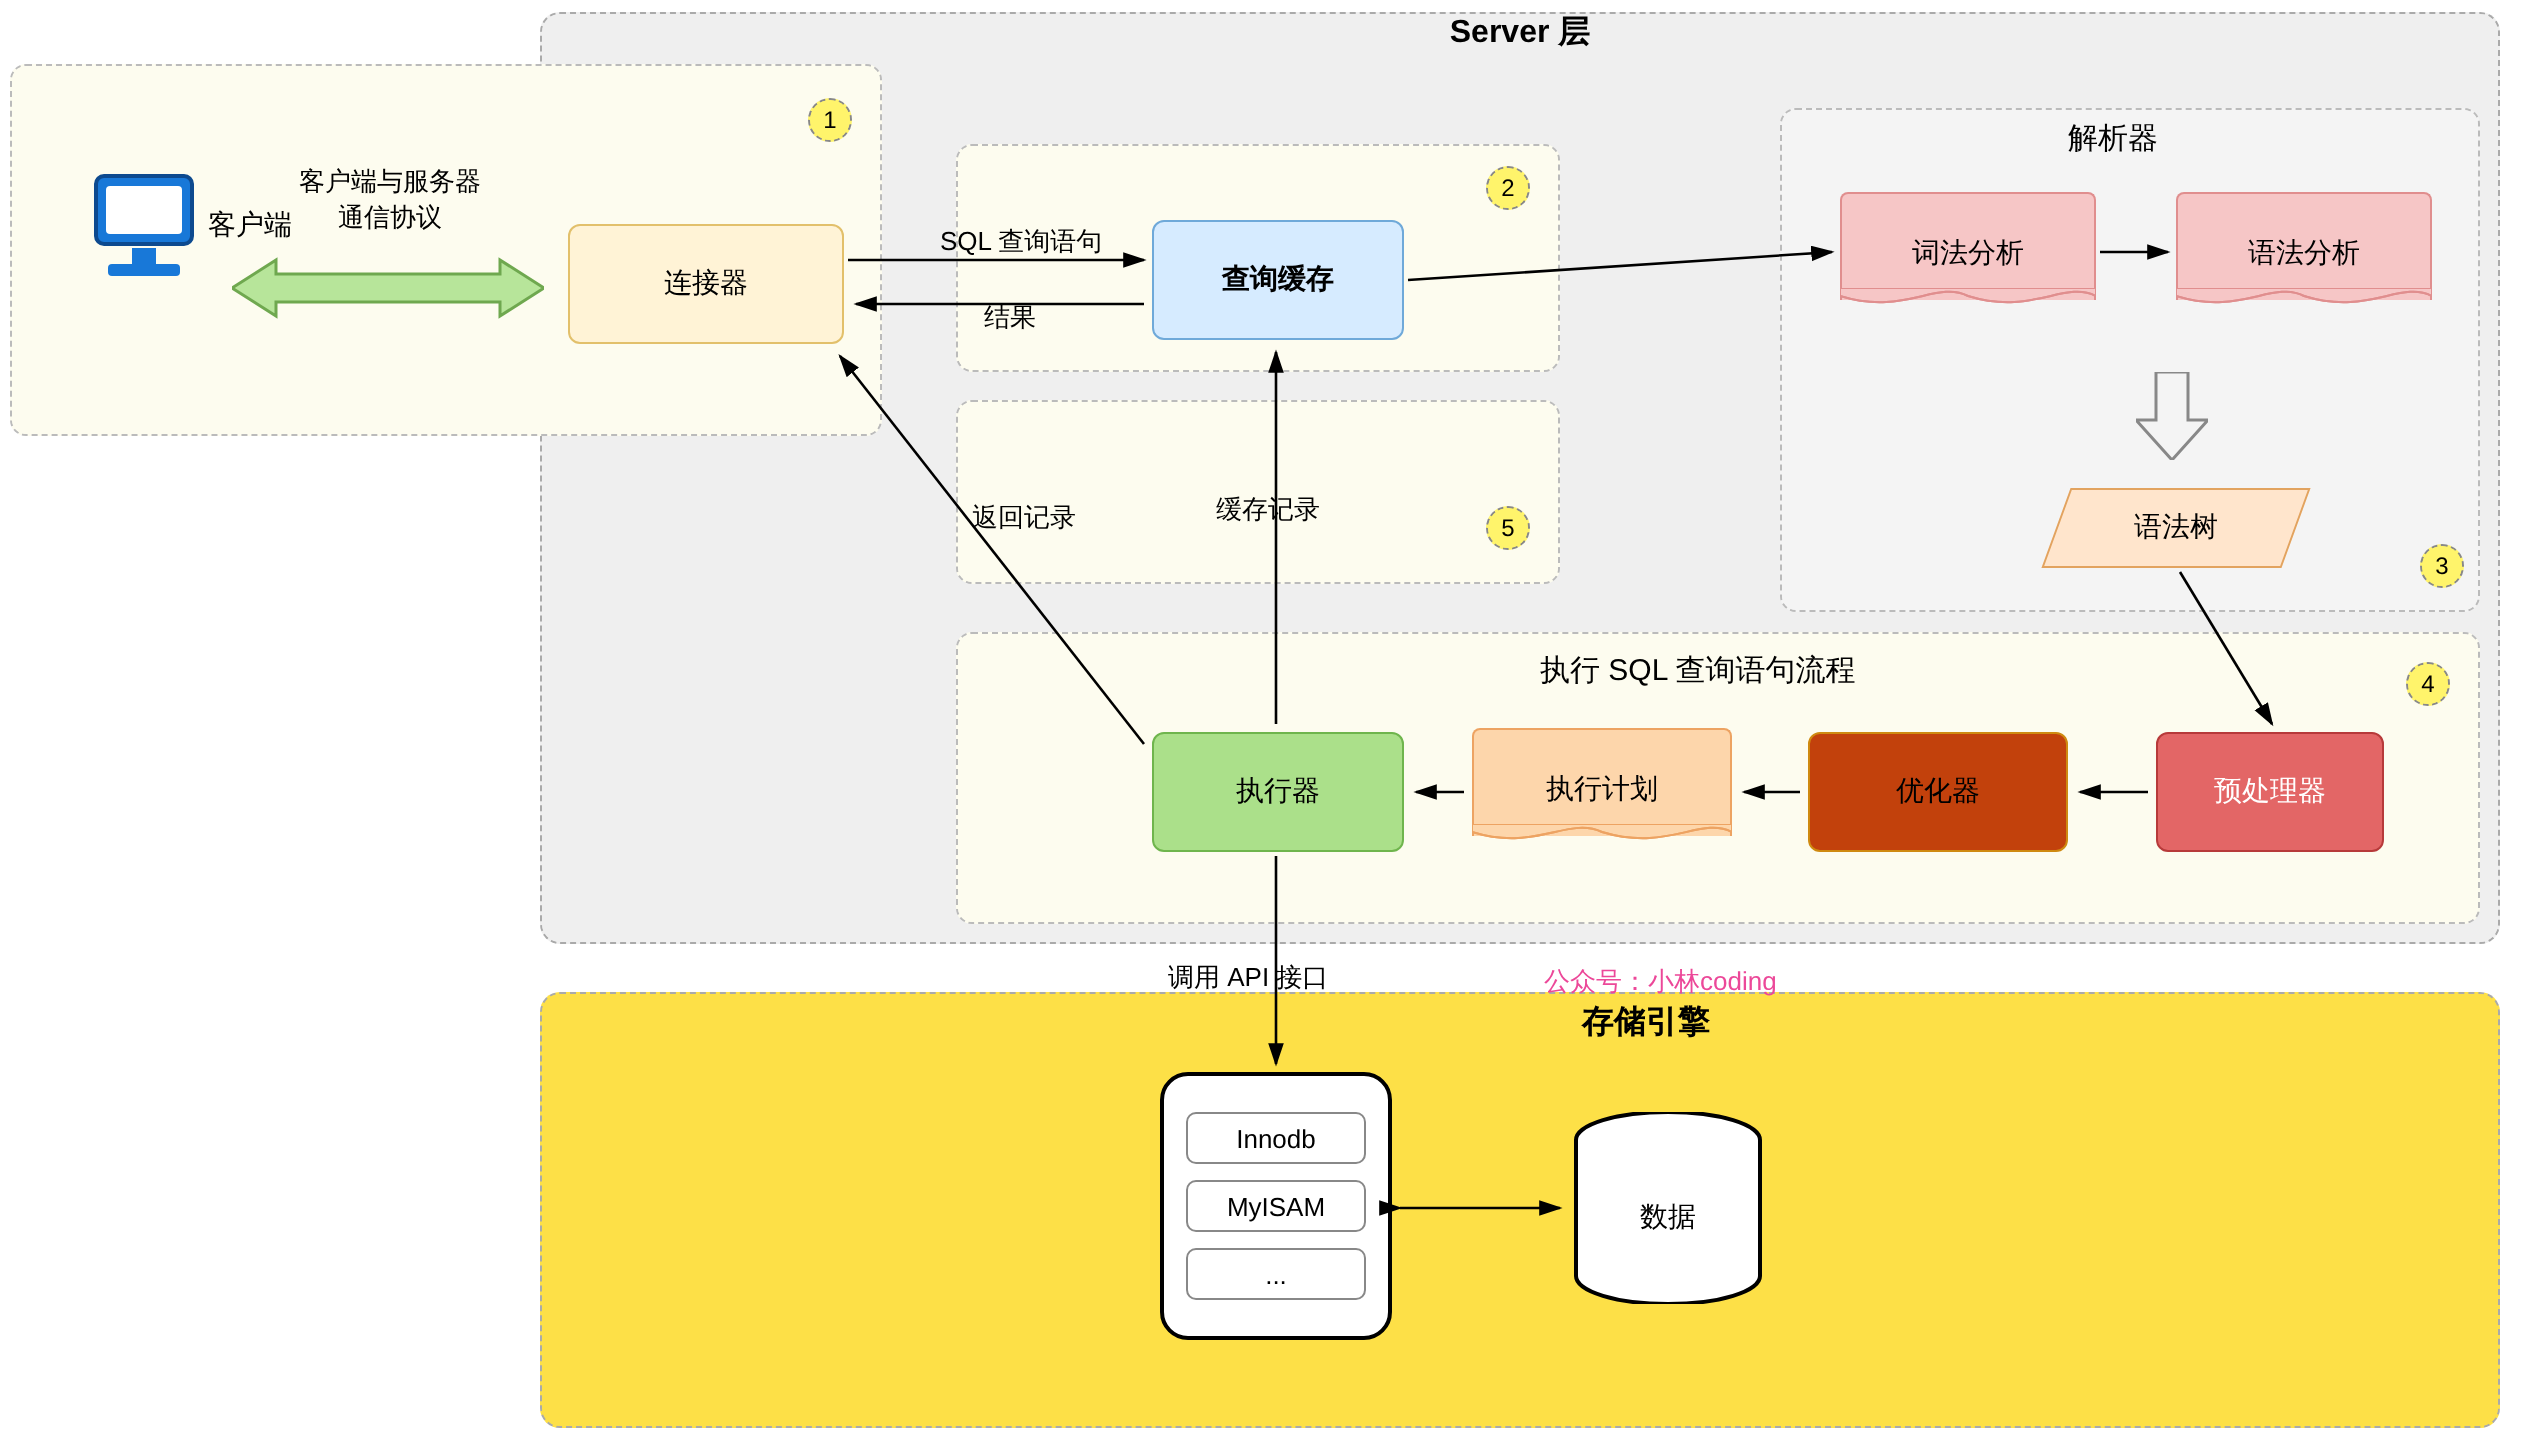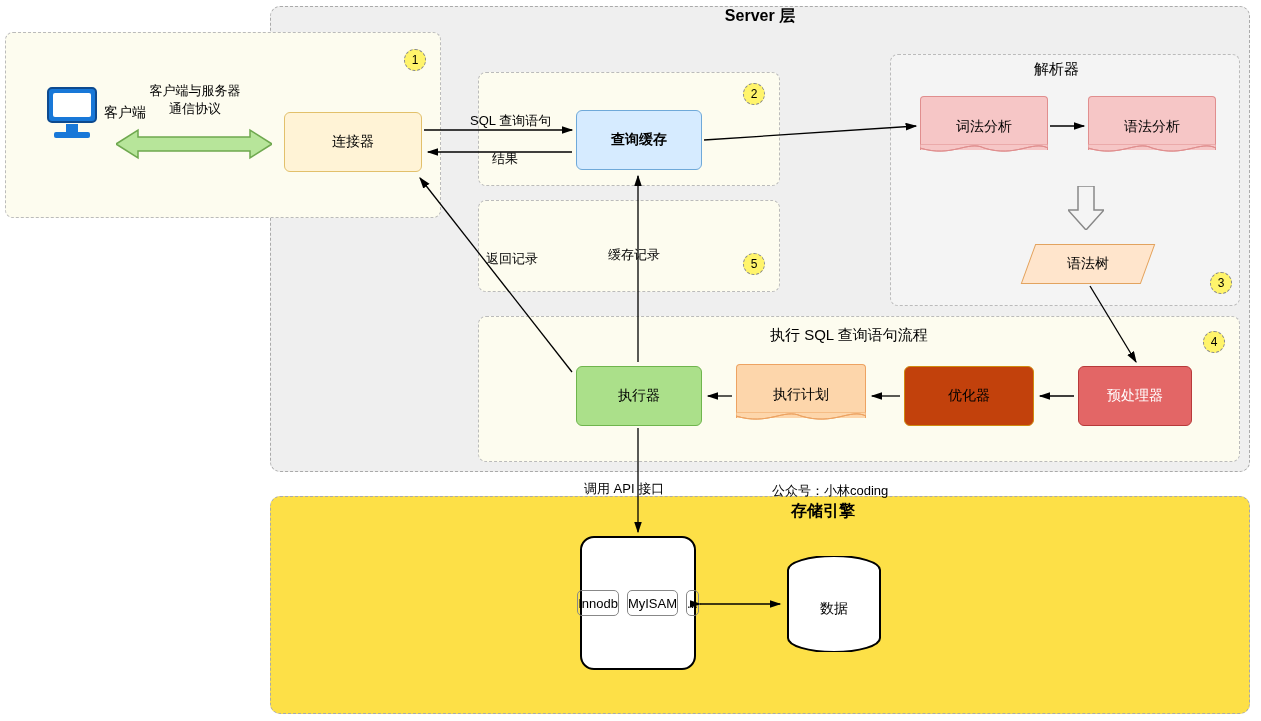--- a/index.html
+++ b/index.html
@@ -47,34 +47,34 @@
     align-items: center;
     justify-content: center;
     text-align: center;
     font-size: 14px;
   }
   .node.orange-lt { background:#fff3d6; border:1px solid #e2c06b; }
   .node.blue-lt   { background:#d6ebff; border:1px solid #6fa9d9;font-weight:bold; }
   .node.green     { background:#abe08a; border:1px solid #6fb54d; }
   .node.orange    { background:#c2410c; border:1px solid #cf8a10; }
   .node.red       { background:#e36666; border:1px solid #b73a3a; color:#fff; }
-  .node.engine-box{ background:#fff; border:2px solid #000; border-radius:14px; padding:8px; flex-direction:row; gap:8px; }
+  .node.engine-box{ background:#fff; border:2px solid #000; border-radius:14px; padding:8px; flex-direction:column; gap:8px; }
   .engine-item {
     width: 90px; height: 26px;
     border:1px solid #888; border-radius:5px;
     display:flex; align-items:center; justify-content:center;
     font-size:13px;
   }
   .label {
     position: absolute;
     font-size: 13px;
     white-space: pre;
     text-align: center;
   }
-  .label.red { color:#000000;text-align:center; }
+  .label.red { color:#ec4899;text-align:center; }
   svg.overlay {
     position:absolute; left:0; top:0;
     width:1261px; height:721px;
     pointer-events:none;
   }
   .doc-shape {
     position:absolute;
   }
   .doc-shape .body {
     position:absolute; left:0; top:0; right:0; bottom:10px;

